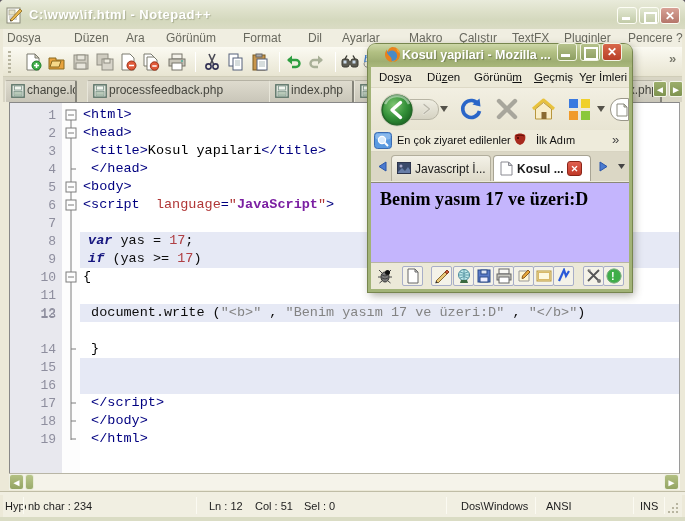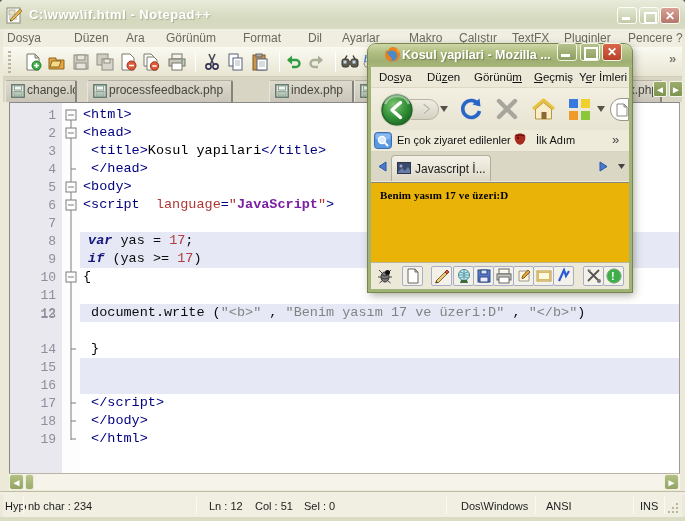--- a/index.html
+++ b/index.html
@@ -203,21 +203,21 @@
       </svg>
   </div>
   <div id="npp-tabs">
     <div class="ntab" style="left:2px; width:72px"><svg width="14" height="14" viewBox="0 0 14 14">
           <rect x="0.8" y="0.8" width="12.4" height="12.4" fill="#e2e7df" stroke="#5c7468" stroke-width="1.4"></rect>
           <rect x="3.5" y="2" width="7" height="4" fill="#f2f5ef" stroke="#7e968a" stroke-width="0.8"></rect>
           <rect x="3" y="7.5" width="8" height="4.5" fill="#cfdccb" stroke="#7e968a" stroke-width="0.8"></rect>
           <line x1="3.5" y1="9" x2="10.5" y2="9" stroke="#8fa89a" stroke-width="0.7"></line>
           <line x1="3.5" y1="10.7" x2="10.5" y2="10.7" stroke="#8fa89a" stroke-width="0.7"></line>
         </svg>change.log</div>
-    <div class="ntab" style="left:84px; width:146px"><svg width="14" height="14" viewBox="0 0 14 14">
+    <div class="ntab" style="left:84px; width:200px"><svg width="14" height="14" viewBox="0 0 14 14">
           <rect x="0.8" y="0.8" width="12.4" height="12.4" fill="#e2e7df" stroke="#5c7468" stroke-width="1.4"></rect>
           <rect x="3.5" y="2" width="7" height="4" fill="#f2f5ef" stroke="#7e968a" stroke-width="0.8"></rect>
           <rect x="3" y="7.5" width="8" height="4.5" fill="#cfdccb" stroke="#7e968a" stroke-width="0.8"></rect>
           <line x1="3.5" y1="9" x2="10.5" y2="9" stroke="#8fa89a" stroke-width="0.7"></line>
           <line x1="3.5" y1="10.7" x2="10.5" y2="10.7" stroke="#8fa89a" stroke-width="0.7"></line>
         </svg>processfeedback.php</div>
     <div class="ntab" style="left:266px; width:85px"><svg width="14" height="14" viewBox="0 0 14 14">
           <rect x="0.8" y="0.8" width="12.4" height="12.4" fill="#e2e7df" stroke="#5c7468" stroke-width="1.4"></rect>
           <rect x="3.5" y="2" width="7" height="4" fill="#f2f5ef" stroke="#7e968a" stroke-width="0.8"></rect>
           <rect x="3" y="7.5" width="8" height="4.5" fill="#cfdccb" stroke="#7e968a" stroke-width="0.8"></rect>
@@ -437,20 +437,28 @@
         <path d="M11 2 L4 6.5 L11 11 Z" fill="#4a7ad0" stroke="#2a55a8"></path>
       </svg>
     <div class="fftab" id="fftab1">
       <svg width="14" height="12" style="position:absolute;left:5px;top:6px" viewBox="0 0 14 12">
           <rect x="0" y="0" width="14" height="12" fill="#3a4a6a" stroke="#223"></rect>
           <circle cx="4" cy="4" r="1.5" fill="#aac"></circle>
           <path d="M1 10 L5 6 L8 9 L11 5 L13 8 V11 H1 Z" fill="#687ea8"></path>
         </svg>
       <span>Javascript İ...</span>
     </div>
+    <div class="fftab" id="fftab2">
+      <svg width="13" height="15" style="position:absolute;left:6px;top:5px" viewBox="0 0 13 15">
+          <path d="M1 1 h7.5 l3.5 3.5 v9.5 h-11 z" fill="#fff" stroke="#8a8a92"></path>
+          <path d="M8.5 1 l3.5 3.5 h-3.5 z" fill="#d8dce2" stroke="#8a8a92"></path>
+        </svg>
+      <span>Kosul ...</span>
+      <div id="tabclose">✕</div>
+    </div>
     <svg width="13" height="13" style="position:absolute;left:227px;top:8px" viewBox="0 0 13 13">
         <path d="M2 2 L9 6.5 L2 11 Z" fill="#4a7ad0" stroke="#2a55a8"></path>
       </svg>
     <svg width="7" height="5" style="position:absolute;left:247px;top:12px" viewBox="0 0 7 5">
         <path d="M0 0 h7 l-3.5 5 z" fill="#444"></path>
       </svg>
   </div>
   <div id="ff-content">Benim yasım 17 ve üzeri:D</div>
   <div id="ff-addon">
     <svg class="aico" style="left:6px" viewBox="0 0 16 16">
@@ -549,20 +557,20 @@
 .fftab { position:absolute; top:3px; height:26px; font-size:12px; color:#1c1c1c; }
 #fftab1 { left:20px; width:100px; background:linear-gradient(180deg,#f4f2e8,#ddd9c8);
   border:1px solid #b2ae9c; border-bottom:none; border-radius:4px 4px 0 0; }
 #fftab1 span { position:absolute; left:23px; top:6px; }
 #fftab2 { left:122px; width:98px; background:#fff; border:1px solid #a8a494; border-bottom:none;
   border-radius:4px 4px 0 0; font-weight:bold; }
 #fftab2 span { position:absolute; left:23px; top:6px; }
 #tabclose { position:absolute; right:8px; top:5px; width:15px; height:15px; border-radius:3px;
   background:linear-gradient(180deg,#e06050,#c03828); border:1px solid #8a2418; color:#fff;
   font-size:9px; text-align:center; line-height:14px; font-weight:bold; }
-#ff-content { position:absolute; left:0; top:135px; width:258px; height:80px; background:#eab308;
-  border-top:1px solid #8a8878; font-family:"Liberation Serif",serif; font-weight:bold; font-size:11px; letter-spacing:0.1px;
+#ff-content { position:absolute; left:0; top:135px; width:258px; height:80px; background:#c4b5fd;
+  border-top:1px solid #8a8878; font-family:"Liberation Serif",serif; font-weight:bold; font-size:18px; letter-spacing:0.1px;
   color:#000; padding:6px 0 0 9px; }
 #ff-addon { position:absolute; left:0; top:215px; width:258px; height:27px; background:#ece9d8;
   border-top:1px solid #b8b5a4; }
 .aico { position:absolute; top:5px; width:16px; height:16px; z-index:2;}
 .abox { position:absolute; top:3px; width:21px; height:20px; background:#f4f2e8; border:1px solid #a8aec8; border-radius:2px; }
 </style>
 
 </body></html>

